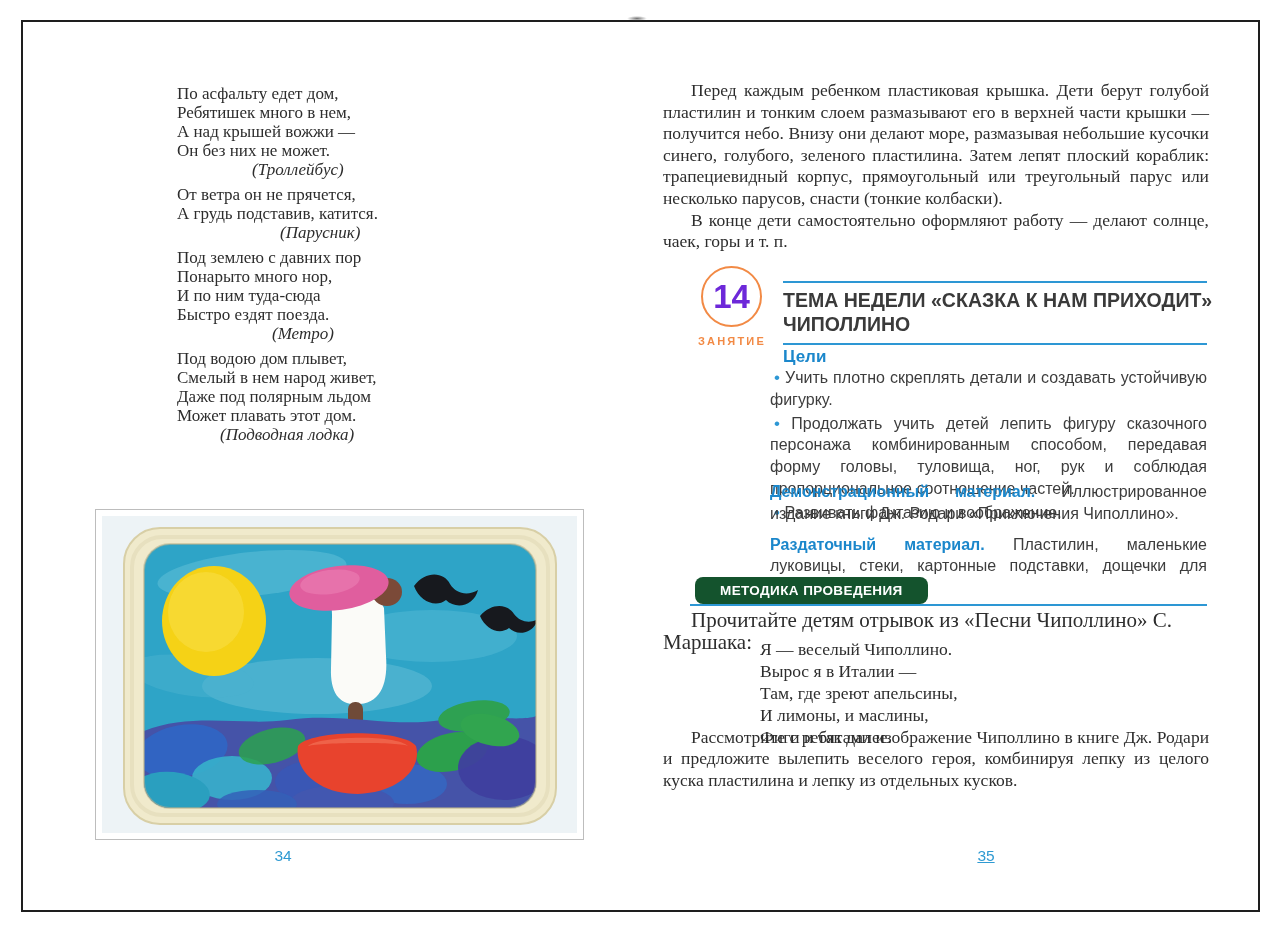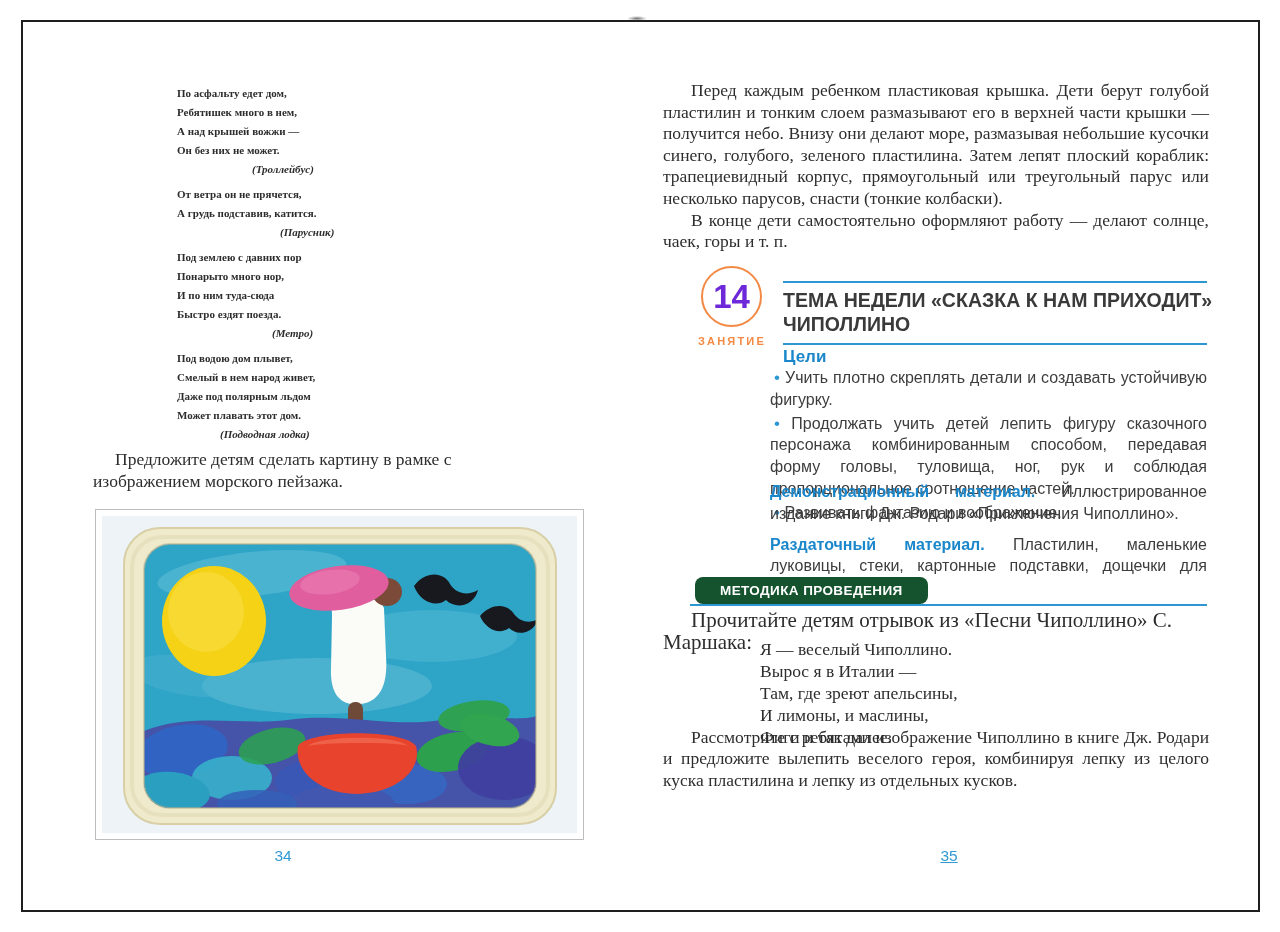--- a/index.html
+++ b/index.html
@@ -3,40 +3,40 @@
 <meta charset="utf-8">
 <style>
   html,body{margin:0;padding:0;background:#ffffff;}
   .canvas{position:relative;width:1280px;height:932px;background:#fff;overflow:hidden;
           font-family:"Liberation Serif",serif;color:#2d2d2d;}
   .frame{position:absolute;left:21px;top:20px;width:1235px;height:888px;border:2px solid #1e1e1e;}
   .fold-mark{position:absolute;left:627px;top:16px;width:20px;height:5px;
              background:radial-gradient(ellipse at center,rgba(70,70,70,.75),rgba(255,255,255,0) 70%);}
 
   
-  .poems{position:absolute;left:177px;top:84px;font-size:11px;line-height:19px;font-weight:bold;}
+  .poems{position:absolute;left:177px;top:84px;font-size:17px;line-height:19px;}
   .poem{margin:0 0 6px 0;}
   .poem .pl{white-space:nowrap;}
   .attr{font-style:italic;}
   .poem-0 .attr{padding-left:75px;}
   .poem-1 .attr{padding-left:103px;}
   .poem-2 .attr{padding-left:95px;}
   .poem-3 .attr{padding-left:43px;}
 
   .para-left{position:absolute;left:93px;top:449px;width:454px;
              font-size:17.5px;line-height:21.5px;text-indent:22px;}
 
   .photo{position:absolute;left:95px;top:509px;width:489px;height:331px;background:#fff;
          border:1px solid #bdbdbd;padding:6px;box-sizing:border-box;}
   .photo svg{display:block;width:475px;height:317px;}
 
   .pagenum{position:absolute;top:847px;width:60px;text-align:center;
            font:15.5px "Liberation Sans",sans-serif;color:#2f9ad2;}
   .pagenum-left{left:253px;}
-  .pagenum-right{left:919px;text-decoration:underline;}
+  .pagenum-right{left:956px;text-decoration:underline;}
 
   
   .para-top{position:absolute;left:663px;top:80px;width:546px;
             font-size:17.5px;line-height:21.6px;text-align:justify;}
   .para-top p{margin:0;text-indent:28px;}
 
   .lesson-circle{position:absolute;left:701px;top:266px;width:57px;height:57px;
                  border:2.5px solid #f28a45;border-radius:50%;display:flex;align-items:center;
                  justify-content:center;font:bold 33px "Liberation Sans",sans-serif;color:#6d28d9;}
   .lesson-label{position:absolute;left:690px;top:335px;width:84px;text-align:center;
@@ -112,21 +112,20 @@
     </div>
     <div class="poem poem-3">
       <div class="pl">Под водою дом плывет,</div>
       <div class="pl">Смелый в нем народ живет,</div>
       <div class="pl">Даже под полярным льдом</div>
       <div class="pl">Может плавать этот дом.</div>
       <div class="attr">(Подводная лодка)</div>
     </div>
   </div>
 
-  <div class="para-left">Предложите детям сделать картину в рамке с изображением морского пейзажа.</div>
 
   <figure class="photo" style="margin:0">
     <svg viewBox="0 0 475 317">
       <rect width="475" height="317" fill="#edf3f6"></rect>
       <rect x="22" y="12" width="432" height="296" rx="36" fill="#f0eacc" stroke="#d8cfa6" stroke-width="2"></rect>
       <rect x="30" y="21" width="416" height="278" rx="30" fill="none" stroke="#e7e0bf" stroke-width="4"></rect>
       <clipPath id="lidclip">
           <rect x="42" y="28" width="392" height="264" rx="26"></rect>
         </clipPath>
       <rect x="42" y="28" width="392" height="264" rx="26" fill="#2ea4c7"></rect>

